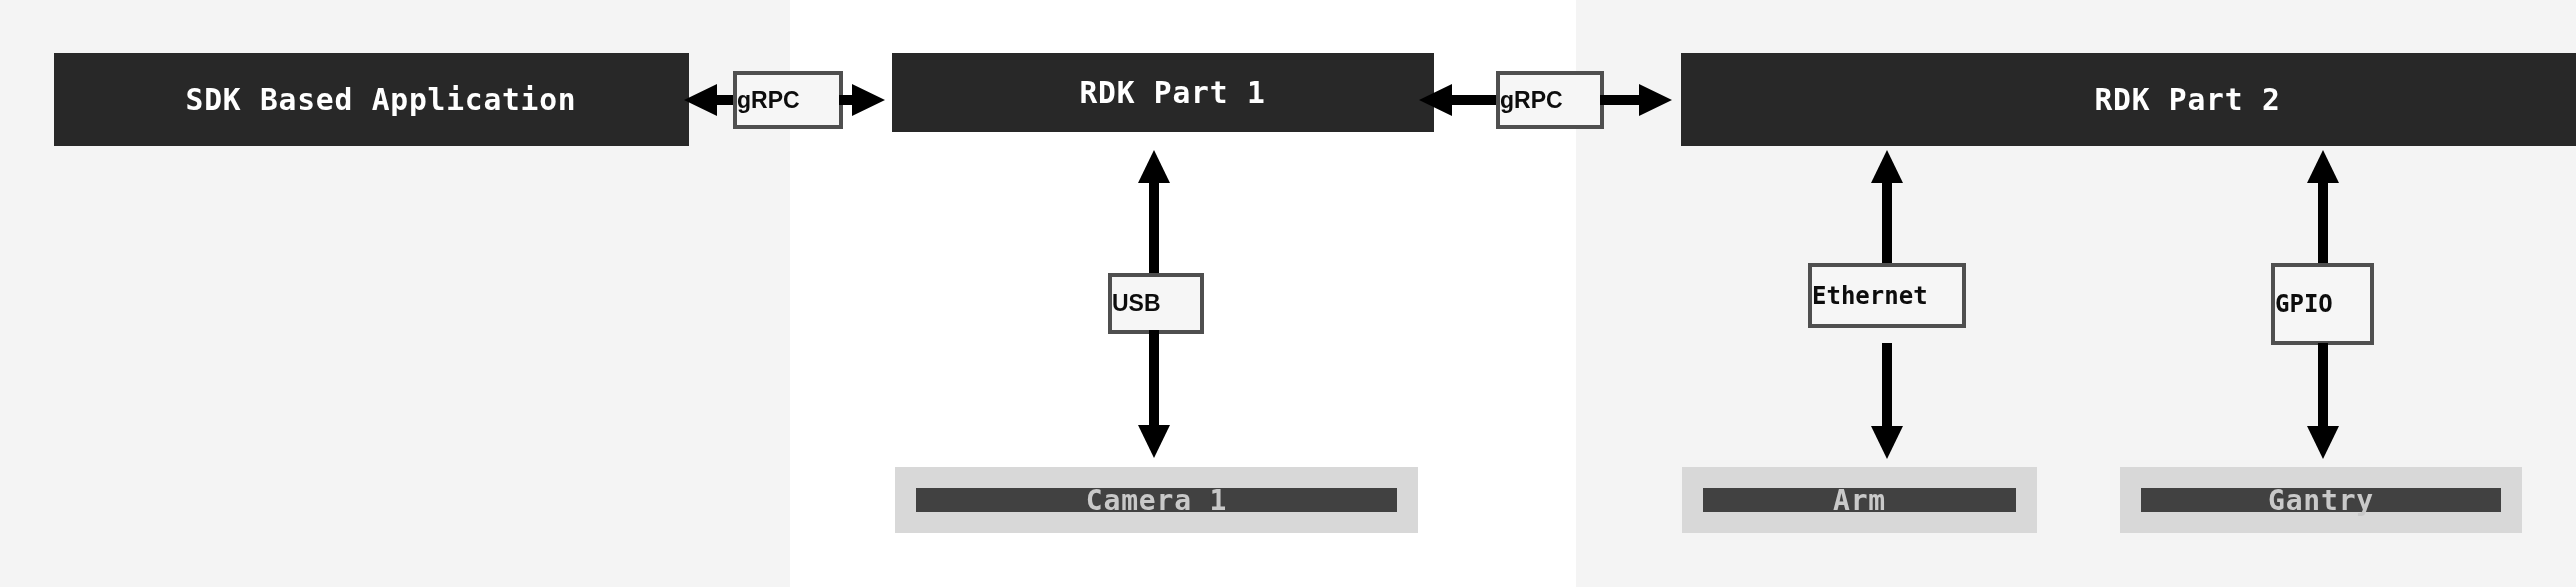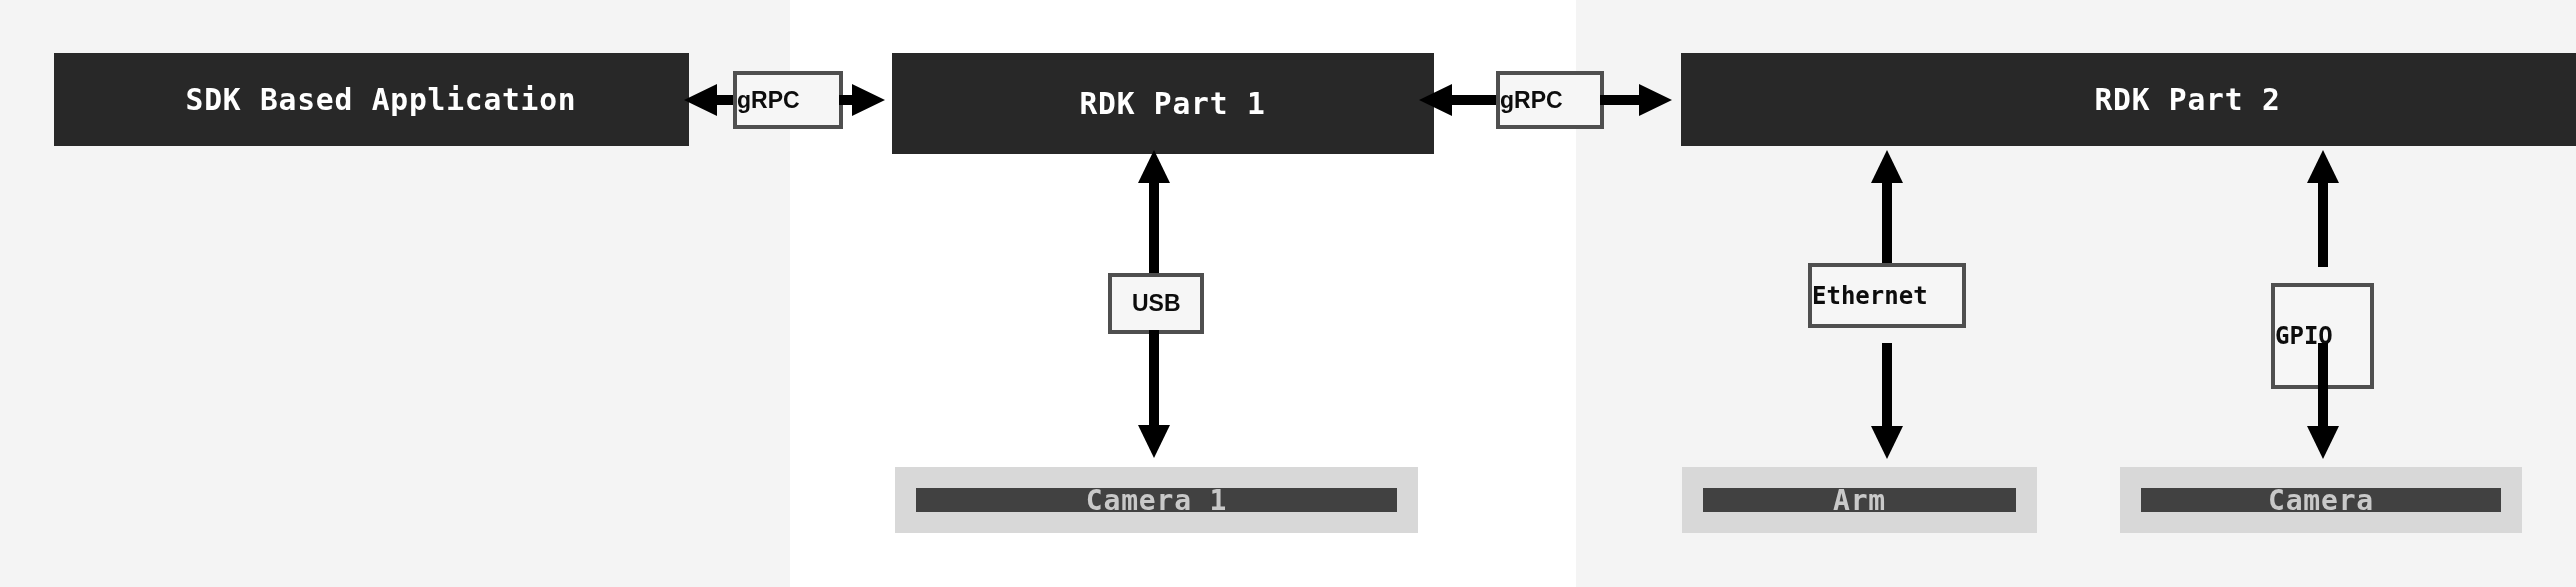--- a/index.html
+++ b/index.html
@@ -54,21 +54,21 @@
 
 <div>
 
   <div class="panel panel-gray" style="left:0;    width:790px;"></div>
   <div class="panel panel-white" style="left:790px; width:786px;"></div>
   <div class="panel panel-gray" style="left:1576px; width:1000px;"></div>
 
   <div class="node" style="left:54px;   top:53px; width:616px;  height:93px;">
     <span>SDK Based Application</span>
   </div>
-  <div class="node" style="left:892px; top:53px; width:523px;  height:101px;">
+  <div class="node" style="left:892px; top:53px; width:523px;  height:79px;">
     <span>RDK Part 1</span>
   </div>
   <div class="node" style="left:1681px; top:53px; width:975px; height:93px;text-align:center;">
     <span>RDK Part 2</span>
   </div>
 
   <div class="head head-left" style="left:684px; top:84px;"></div>
   <div class="hline" style="left:713px; top:95px; width:24.6px;"></div>
   <div class="conn-label sans" style="left:733px; top:71px; width:110px; height:58px;">
     <span>gRPC</span>
@@ -79,52 +79,52 @@
   <div class="head head-left" style="left:1419px; top:84px;"></div>
   <div class="hline" style="left:1447px; top:95px; width:52px;"></div>
   <div class="conn-label sans" style="left:1496px; top:71px; width:108px; height:58px;">
     <span>gRPC</span>
   </div>
   <div class="hline" style="left:1600px; top:95px; width:43px;"></div>
   <div class="head head-right" style="left:1639px; top:84px;"></div>
 
   <div class="head head-up" style="left:1138px; top:150px;"></div>
   <div class="vline" style="left:1149px; top:179px; height:99px;"></div>
-  <div class="conn-label sans" style="left:1108px; top:273px; width:96px; height:61px;padding-left:20px;">
+  <div class="conn-label sans" style="left:1108px; top:273px; width:96px; height:61px;">
     <span>USB</span>
   </div>
   <div class="vline" style="left:1149px; top:330px; height:99px;"></div>
   <div class="head head-down" style="left:1138px; top:425px;"></div>
 
   <div class="head head-up" style="left:1871px; top:150px;"></div>
   <div class="vline" style="left:1882px; top:179px; height:88px;"></div>
   <div class="conn-label mono" style="left:1808px; top:263px; width:158px; height:65px;">
     <span>Ethernet</span>
   </div>
   <div class="vline" style="left:1882px; top:343px; height:86px;"></div>
   <div class="head head-down" style="left:1871px; top:426px;"></div>
 
   <div class="head head-up" style="left:2307px; top:150px;"></div>
   <div class="vline" style="left:2318px; top:179px; height:88px;"></div>
-  <div class="conn-label mono" style="left:2271px; top:263px; width:103px; height:106px;margin-top:20px;">
+  <div class="conn-label mono" style="left:2271px; top:263px; width:103px; height:82px;">
     <span>GPIO</span>
   </div>
   <div class="vline" style="left:2318px; top:343px; height:86px;"></div>
   <div class="head head-down" style="left:2307px; top:426px;"></div>
 
   <div class="device" style="left:895px; top:467px; width:523px; height:66px;">
     <div class="device-inner">
       <span>Camera 1</span>
     </div>
   </div>
   <div class="device" style="left:1682px; top:467px; width:355px; height:66px;">
     <div class="device-inner">
       <span>Arm</span>
     </div>
   </div>
   <div class="device" style="left:2120px; top:467px; width:402px; height:66px;">
     <div class="device-inner">
-      <span>Camera</span>
+      <span>Gantry</span>
     </div>
   </div>
 
 </div>
 
 
 </body></html>

